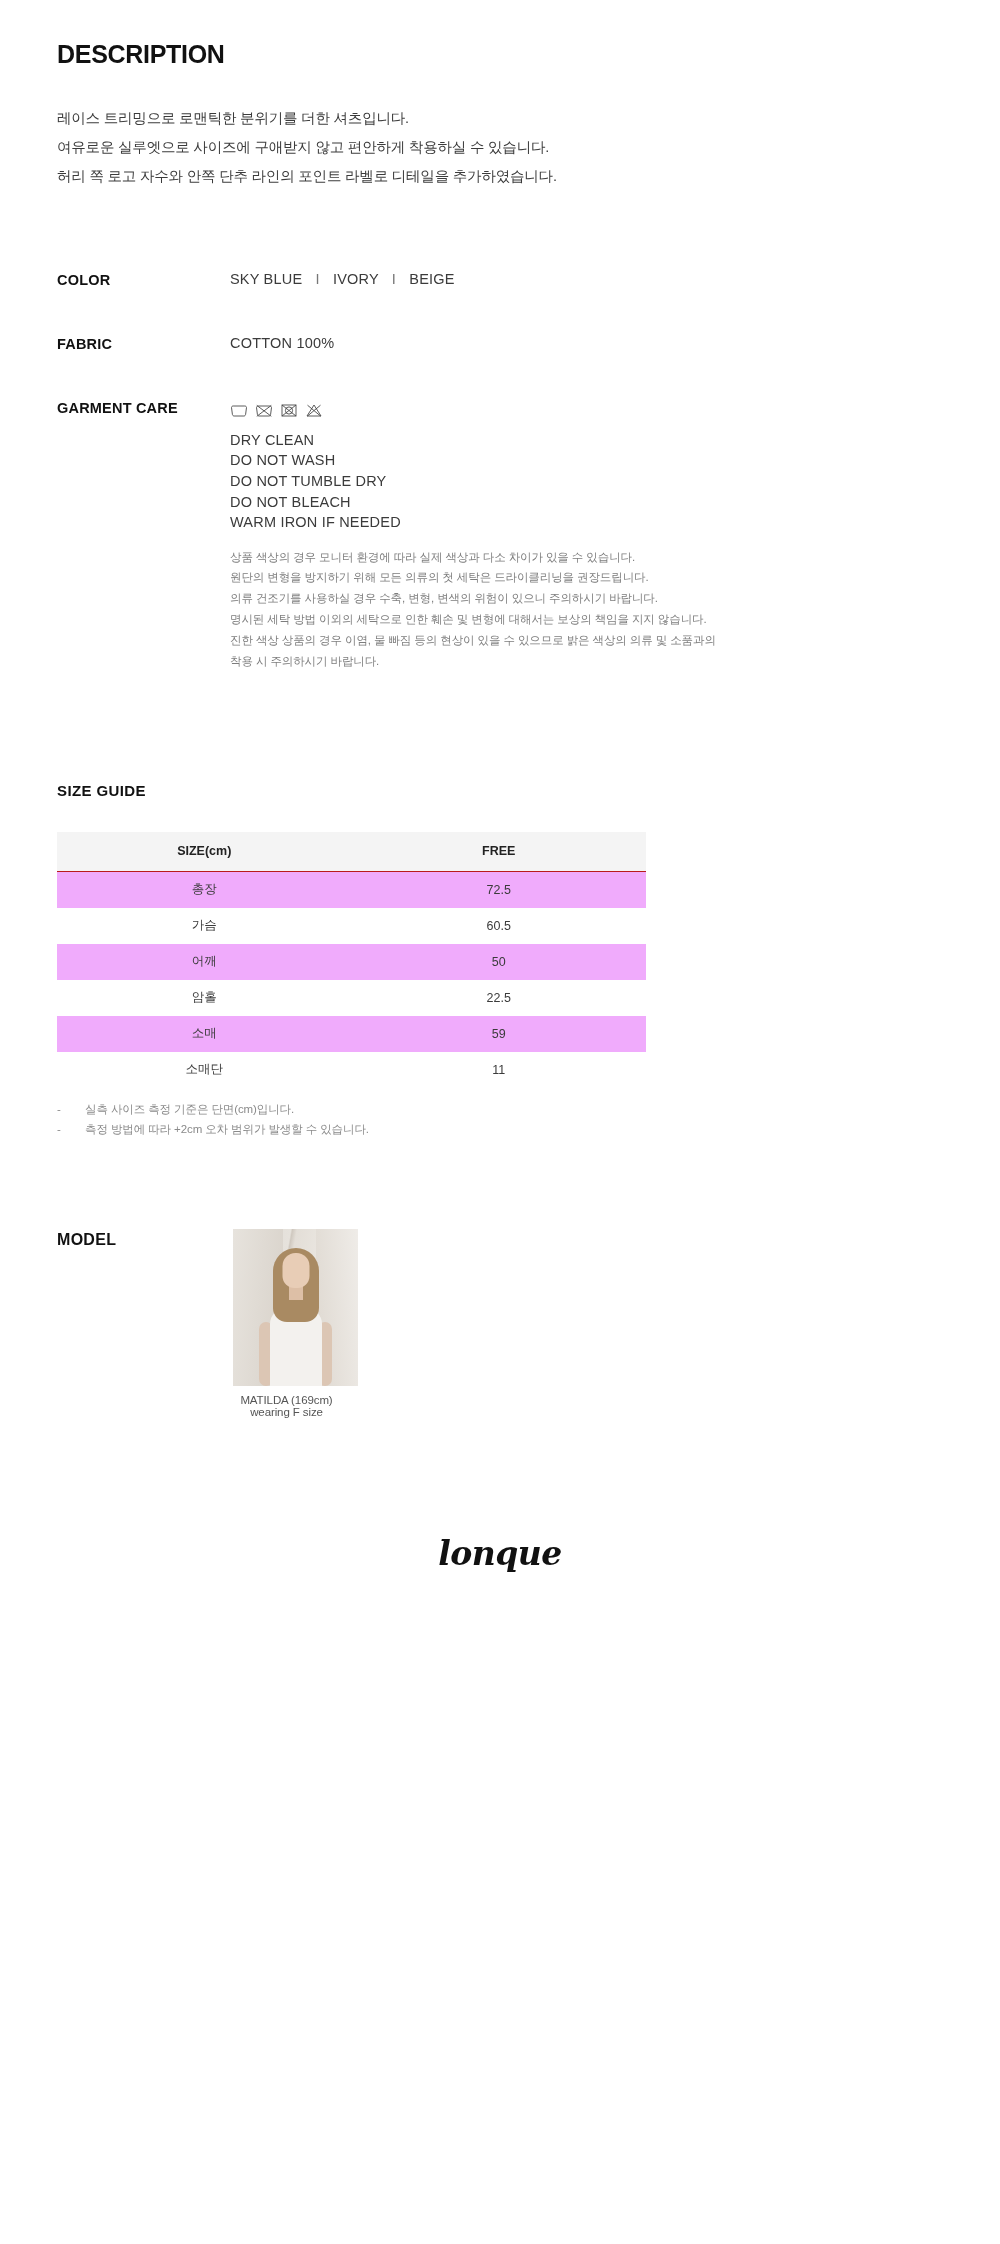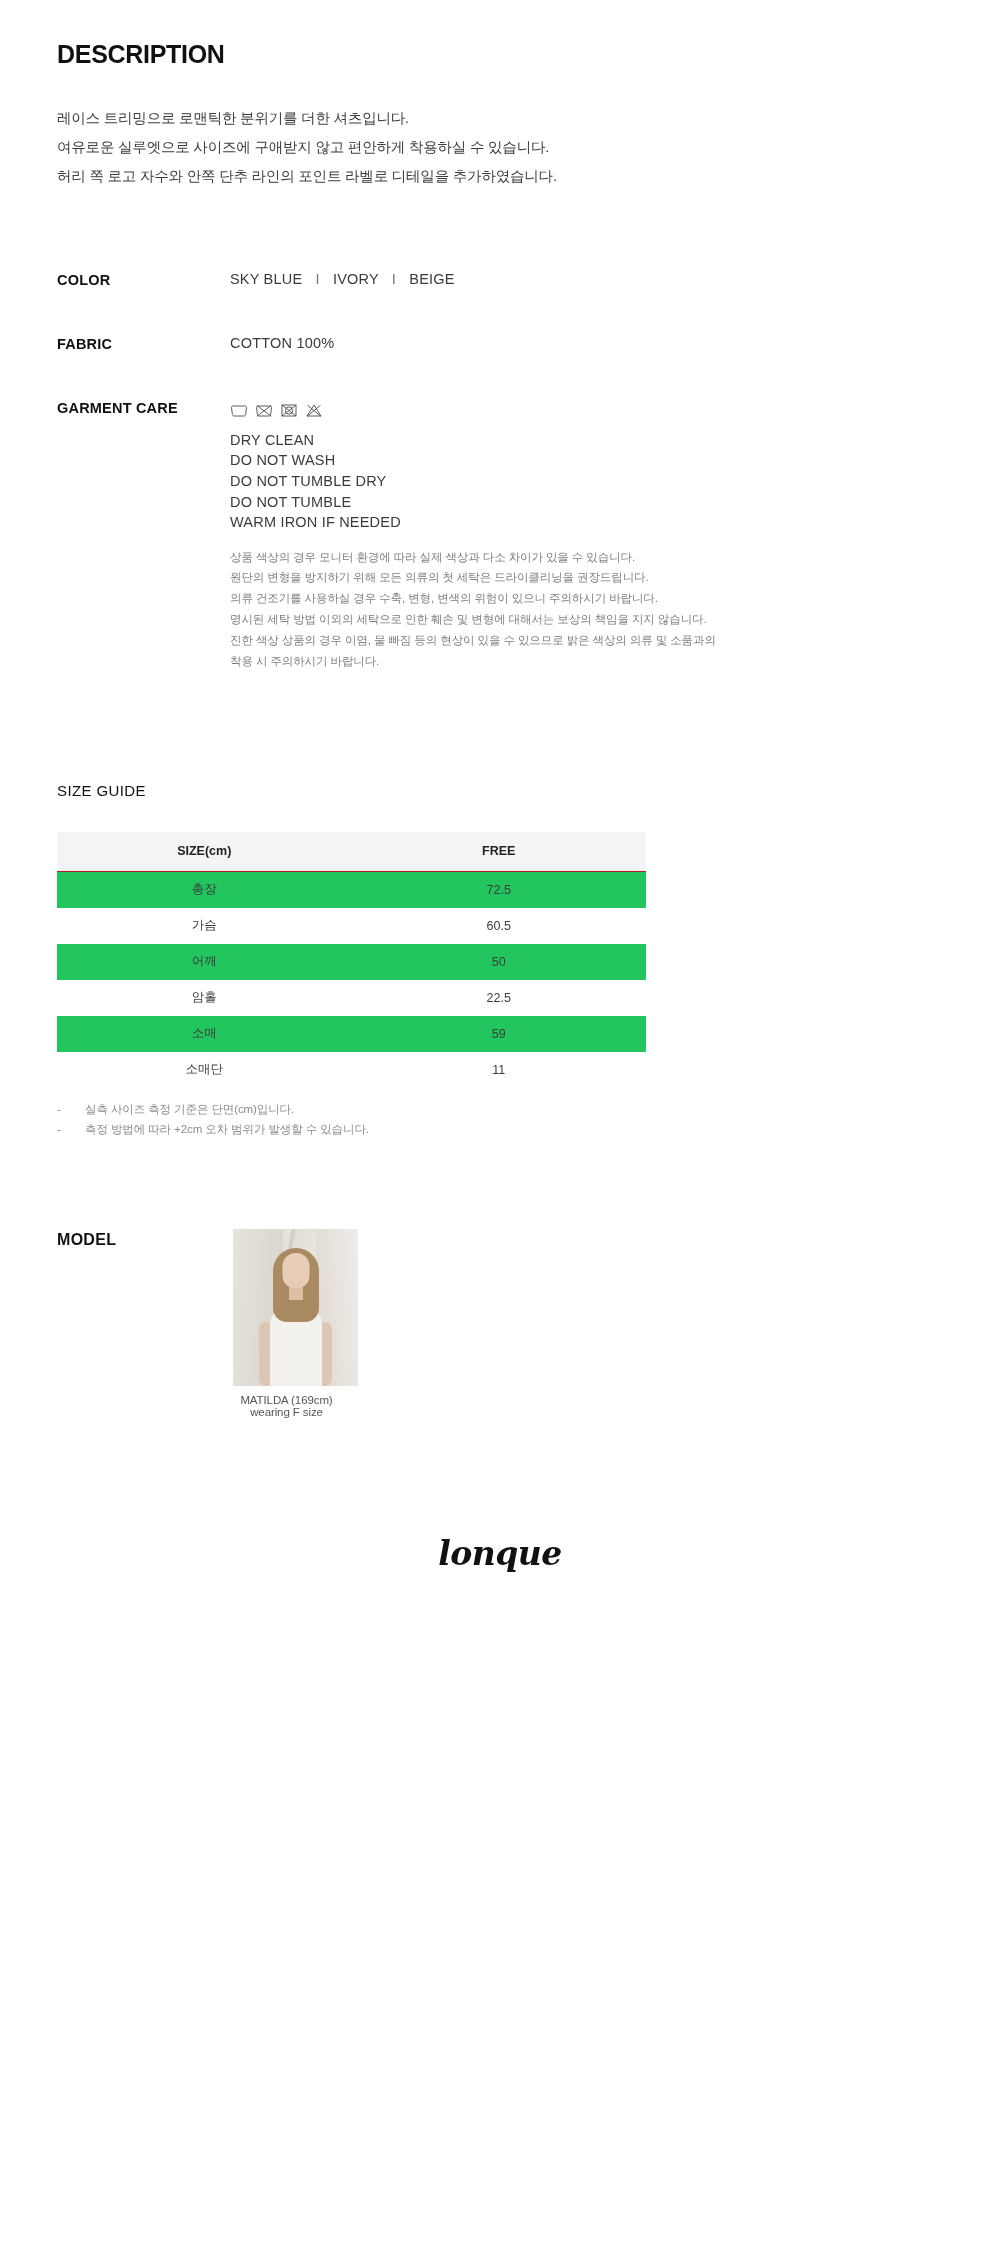--- a/index.html
+++ b/index.html
@@ -97,21 +97,21 @@
     letter-spacing: -0.1px;
   }
 
   
   .section-size {
     padding: 0 57px;
     margin-top: 108px;
   }
   .title-sub {
     font-size: 15px;
-    font-weight: normal;
+    font-weight: bold;
     letter-spacing: 0.4px;
     color: #111;
     margin: 0 0 33px 0;
   }
   table.size-table {
     width: 589px;
     border-collapse: collapse;
     table-layout: fixed;
   }
   table.size-table th,
@@ -128,21 +128,21 @@
     font-weight: bold;
     color: #222;
     font-size: 12.5px;
     border-bottom: 1px solid #b91c1c;
     height: 39px;
   }
   table.size-table tbody tr.odd td {
     background: #ffffff;
   }
   table.size-table tbody tr.even td {
-    background: #22c55e;
+    background: #f0abfc;
   }
   .size-notes {
     margin-top: 14px;
   }
   .size-notes p {
     margin: 0 0 5px 0;
     font-size: 11.5px;
     color: #8a8a8a;
     letter-spacing: -0.1px;
   }
@@ -312,21 +312,21 @@
               <line x1="2.5" y1="3.2" x2="15.5" y2="14" stroke="#4a4a4a" stroke-width="0.9"></line>
               <line x1="15.5" y1="3.2" x2="2.5" y2="14" stroke="#4a4a4a" stroke-width="0.9"></line>
             </svg>
           </span>
         </div>
 
         <div class="care-list">
           <div>DRY CLEAN</div>
           <div>DO NOT WASH</div>
           <div>DO NOT TUMBLE DRY</div>
-          <div>DO NOT TUMBLE</div>
+          <div>DO NOT BLEACH</div>
           <div>WARM IRON IF NEEDED</div>
         </div>
 
         <div class="care-notes">
           <p>상품 색상의 경우 모니터 환경에 따라 실제 색상과 다소 차이가 있을 수 있습니다.</p>
           <p>원단의 변형을 방지하기 위해 모든 의류의 첫 세탁은 드라이클리닝을 권장드립니다.</p>
           <p>의류 건조기를 사용하실 경우 수축, 변형, 변색의 위험이 있으니 주의하시기 바랍니다.</p>
           <p>명시된 세탁 방법 이외의 세탁으로 인한 훼손 및 변형에 대해서는 보상의 책임을 지지 않습니다.</p>
           <p>진한 색상 상품의 경우 이염, 물 빠짐 등의 현상이 있을 수 있으므로 밝은 색상의 의류 및 소품과의</p>
           <p>착용 시 주의하시기 바랍니다.</p>

